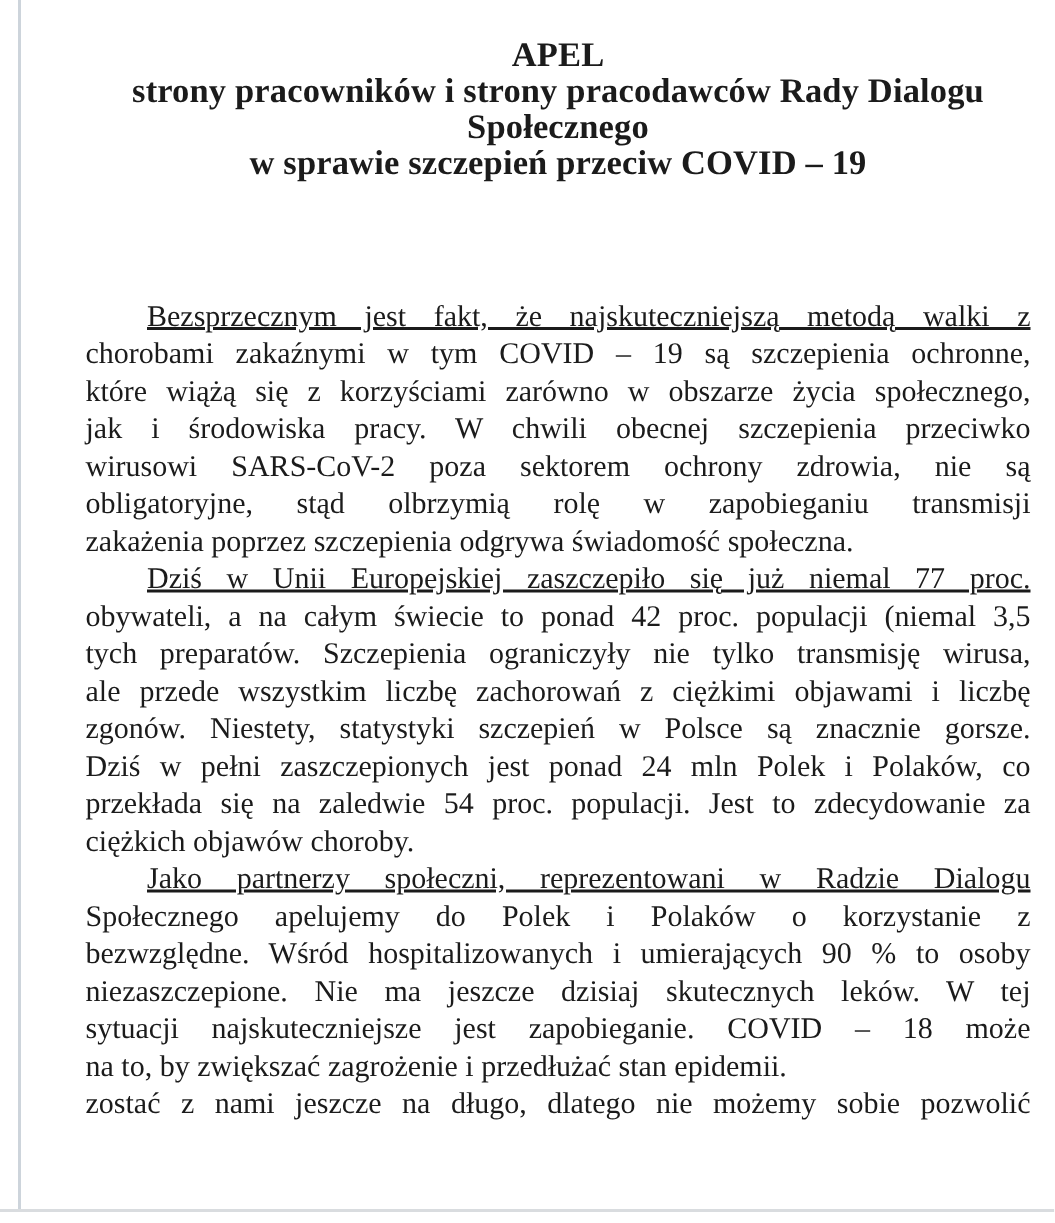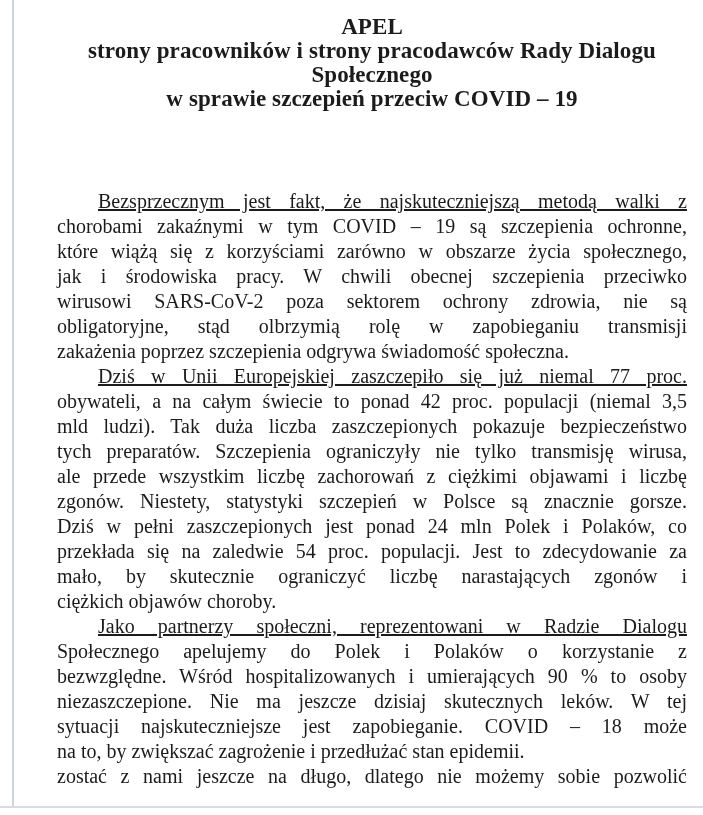--- a/index.html
+++ b/index.html
@@ -7,21 +7,21 @@
     position: relative;
     width: 703px;
     height: 815px;
     background: #ffffff;
     overflow: hidden;
     font-family: "Liberation Serif", "DejaVu Serif", serif;
     color: #1b1b1b;
   }
   .content-clip {
     position: absolute;
-    left: 0; top: 0;
+    left: 0; top: 10px;
     width: 703px;
     height: 806px;
     overflow: hidden;
   }
   .left-rule {
     position: absolute;
     left: 12px; top: 0;
     width: 2px; height: 806px;
     background: #cdd4db;
   }
@@ -84,27 +84,25 @@
           <div class="text-line">które wiążą się z korzyściami zarówno w obszarze życia społecznego,</div>
           <div class="text-line">jak i środowiska pracy. W chwili obecnej szczepienia przeciwko</div>
           <div class="text-line">wirusowi SARS-CoV-2 poza sektorem ochrony zdrowia, nie są</div>
           <div class="text-line">obligatoryjne, stąd olbrzymią rolę w zapobieganiu transmisji</div>
           <div class="text-line last">zakażenia poprzez szczepienia odgrywa świadomość społeczna.</div>
         </div>
 
         <div>
           <div class="text-line indent">Dziś w Unii Europejskiej zaszczepiło się już niemal 77 proc.</div>
           <div class="text-line">obywateli, a na całym świecie to ponad 42 proc. populacji (niemal 3,5</div>
-          <div class="text-line">mld ludzi). Tak duża liczba zaszczepionych pokazuje bezpieczeństwo</div>
           <div class="text-line">tych preparatów. Szczepienia ograniczyły nie tylko transmisję wirusa,</div>
           <div class="text-line">ale przede wszystkim liczbę zachorowań z ciężkimi objawami i liczbę</div>
           <div class="text-line">zgonów. Niestety, statystyki szczepień w Polsce są znacznie gorsze.</div>
           <div class="text-line">Dziś w pełni zaszczepionych jest ponad 24 mln Polek i Polaków, co</div>
           <div class="text-line">przekłada się na zaledwie 54 proc. populacji. Jest to zdecydowanie za</div>
-          <div class="text-line">mało, by skutecznie ograniczyć liczbę narastających zgonów i</div>
           <div class="text-line last">ciężkich objawów choroby.</div>
         </div>
 
         <div>
           <div class="text-line indent">Jako partnerzy społeczni, reprezentowani w Radzie Dialogu</div>
           <div class="text-line">Społecznego apelujemy do Polek i Polaków o korzystanie z</div>
           <div class="text-line">bezwzględne. Wśród hospitalizowanych i umierających 90 % to osoby</div>
           <div class="text-line">niezaszczepione. Nie ma jeszcze dzisiaj skutecznych leków. W tej</div>
           <div class="text-line">sytuacji najskuteczniejsze jest zapobieganie. COVID – 18 może</div>
           <div class="text-line last">na to, by zwiększać zagrożenie i przedłużać stan epidemii.</div>

